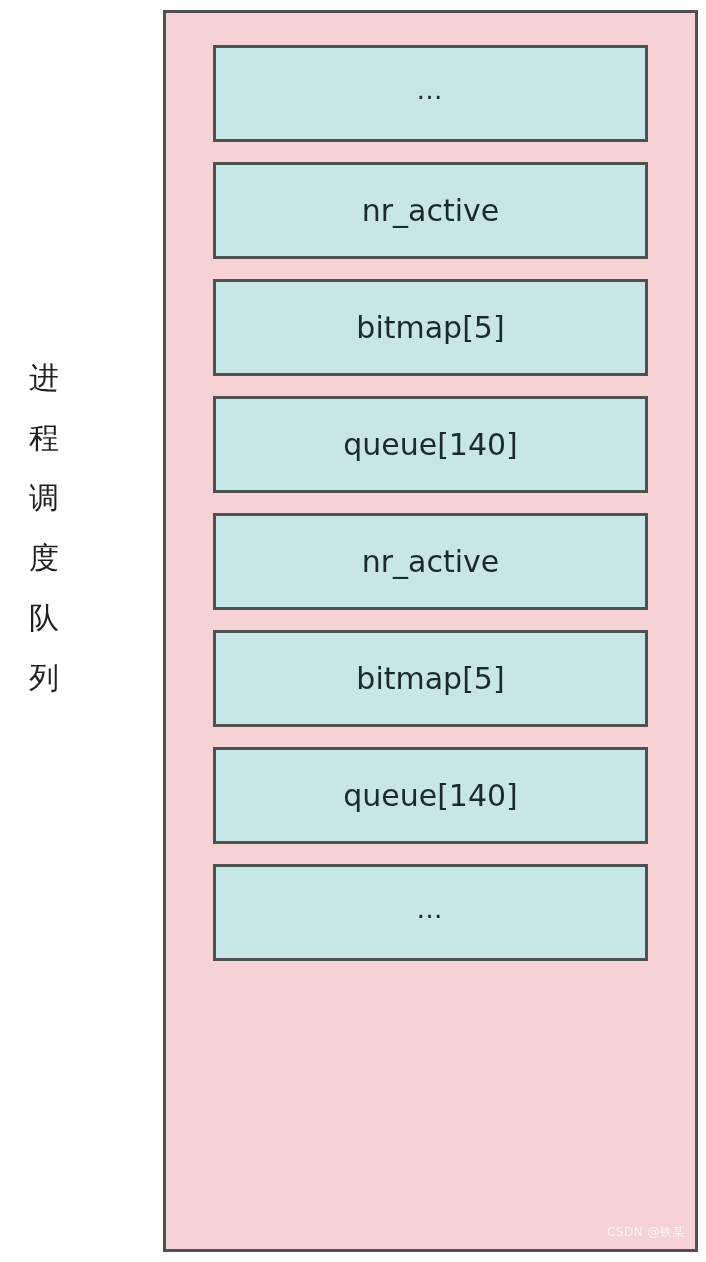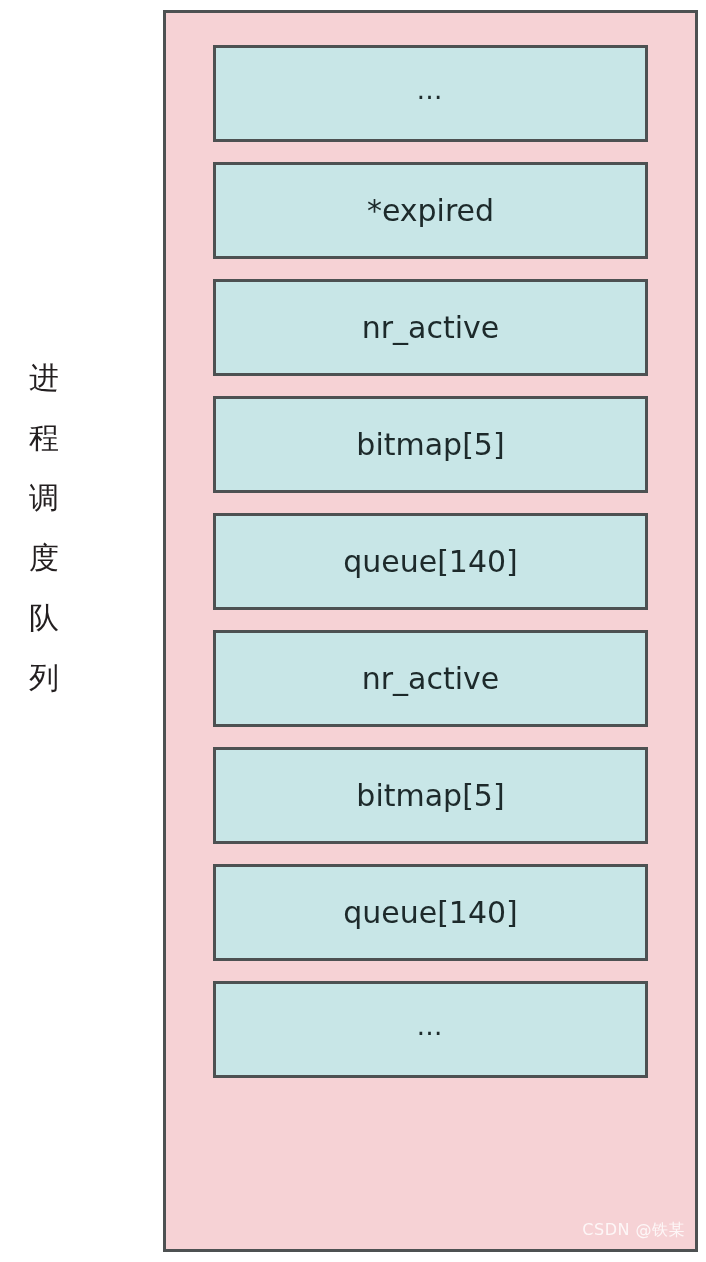--- a/index.html
+++ b/index.html
@@ -79,21 +79,21 @@
     position: relative;
     top: -4px;
   }
 
   
   #watermark {
     position: absolute;
     right: 10px;
     bottom: 8px;
     font-family: "DejaVu Sans", "Liberation Sans", sans-serif;
-    font-size: 16px;
+    font-size: 12px;
     color: #ffffff;
     opacity: 0.82;
     letter-spacing: 0.5px;
     white-space: nowrap;
     pointer-events: none;
   }
 </style>
 </head>
 <body>
 
@@ -103,23 +103,20 @@
     <span class="glyph">调</span>
     <span class="glyph">度</span>
     <span class="glyph">队</span>
     <span class="glyph">列</span>
   </div>
 
 <div id="struct-container">
   <div id="field-list">
       <div class="field-box is-ellipsis">
         <span class="field-label">…</span>
-      </div>
-      <div class="field-box">
-        <span class="field-label">*expired</span>
       </div>
       <div class="field-box">
         <span class="field-label">nr_active</span>
       </div>
       <div class="field-box">
         <span class="field-label">bitmap[5]</span>
       </div>
       <div class="field-box">
         <span class="field-label">queue[140]</span>
       </div>

